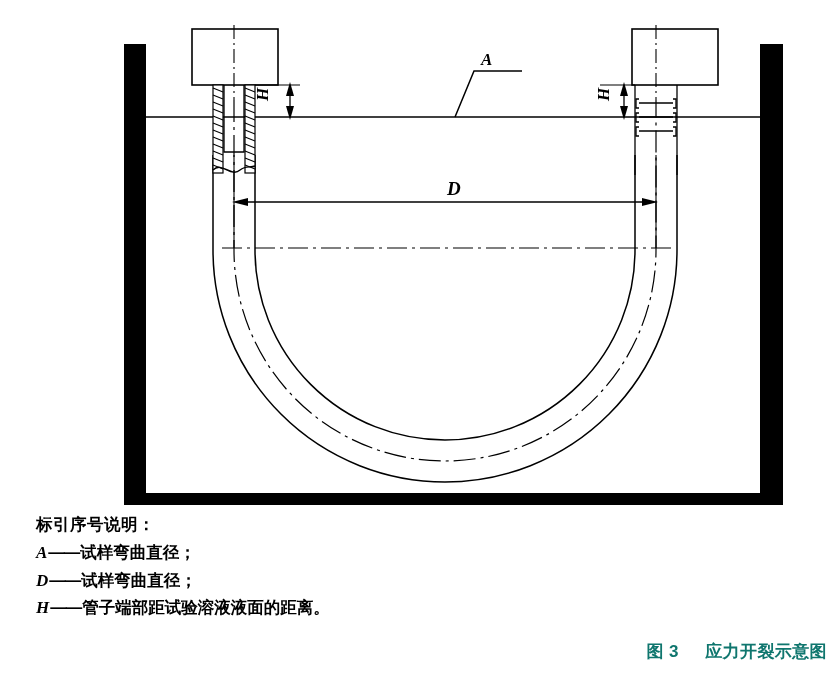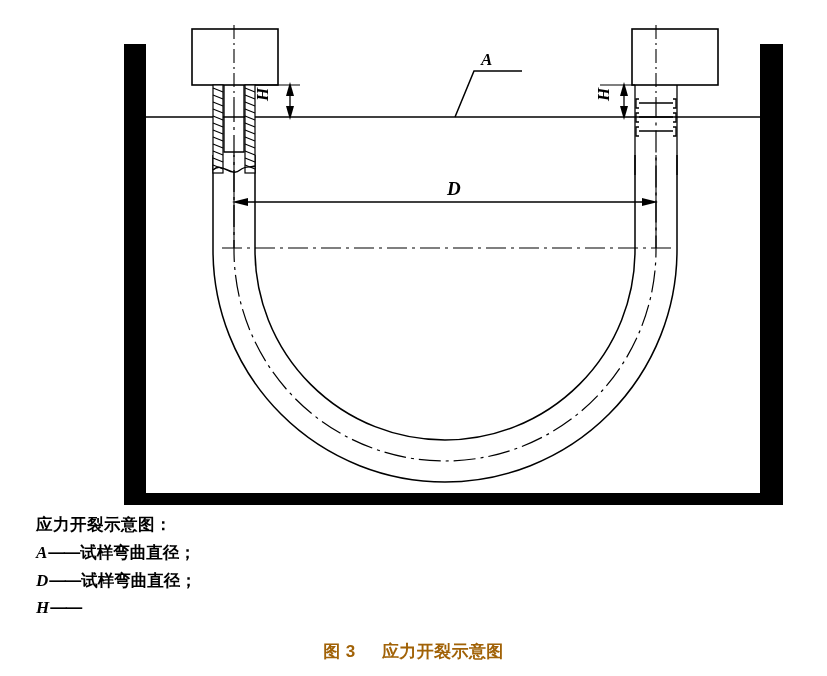--- a/index.html
+++ b/index.html
@@ -29,23 +29,23 @@
     font-style:italic;font-weight:bold;font-size:17px;
     margin-right:0px;
   }
   .legend-dash{
     font-family:"Liberation Sans", sans-serif;
     font-weight:bold;letter-spacing:-1px;margin:0 1px 0 1px;
   }
   .legend-text{font-family:"Liberation Sans", sans-serif;font-weight:bold;}
 
   .fig-caption{
-    position:absolute;left:0;top:640px;width:827px;text-align:center;
+    position:absolute;left:0;top:640px;width:827px;text-align:right;
     font-family:"Liberation Sans", sans-serif;
-    font-size:17px;font-weight:bold;color:#a16207;letter-spacing:.4px;
+    font-size:17px;font-weight:bold;color:#0f766e;letter-spacing:.4px;
   }
   .cap-gap{display:inline-block;width:16px;}
   .dim-label{
     font-family:"Liberation Serif", serif;
     font-style:italic;font-weight:bold;fill:#000;
   }
 </style>
 </head>
 <body>
 
@@ -182,37 +182,38 @@
       <line x1="600" y1="85" x2="635" y2="85" stroke="#000" stroke-width="1.1"></line>
       <line x1="624" y1="87" x2="624" y2="115" stroke="#000" stroke-width="1.3"></line>
       <polygon points="624,82 620,96 628,96" fill="#000"></polygon>
       <polygon points="624,120 620,106 628,106" fill="#000"></polygon>
       <text x="609" y="101" class="dim-label" font-size="17" transform="rotate(-90 609 101)">H</text>
     </g>
 
   </svg>
 
   <div class="legend-block">
-    <div class="legend-title">应力开裂示意图：</div>
+    <div class="legend-title">标引序号说明：</div>
 
     <div class="legend-row">
       <span class="legend-sym">A</span>
       <span class="legend-dash">——</span>
       <span class="legend-text">试样弯曲直径；</span>
     </div>
 
     <div class="legend-row">
       <span class="legend-sym">D</span>
       <span class="legend-dash">——</span>
       <span class="legend-text">试样弯曲直径；</span>
     </div>
 
     <div class="legend-row">
       <span class="legend-sym">H</span>
       <span class="legend-dash">——</span>
+      <span class="legend-text">管子端部距试验溶液液面的距离。</span>
     </div>
   </div>
 
   <div class="fig-caption">
     <span>图 3</span>
     <span class="cap-gap"></span>
     <span>应力开裂示意图</span>
   </div>
 
 </div>

